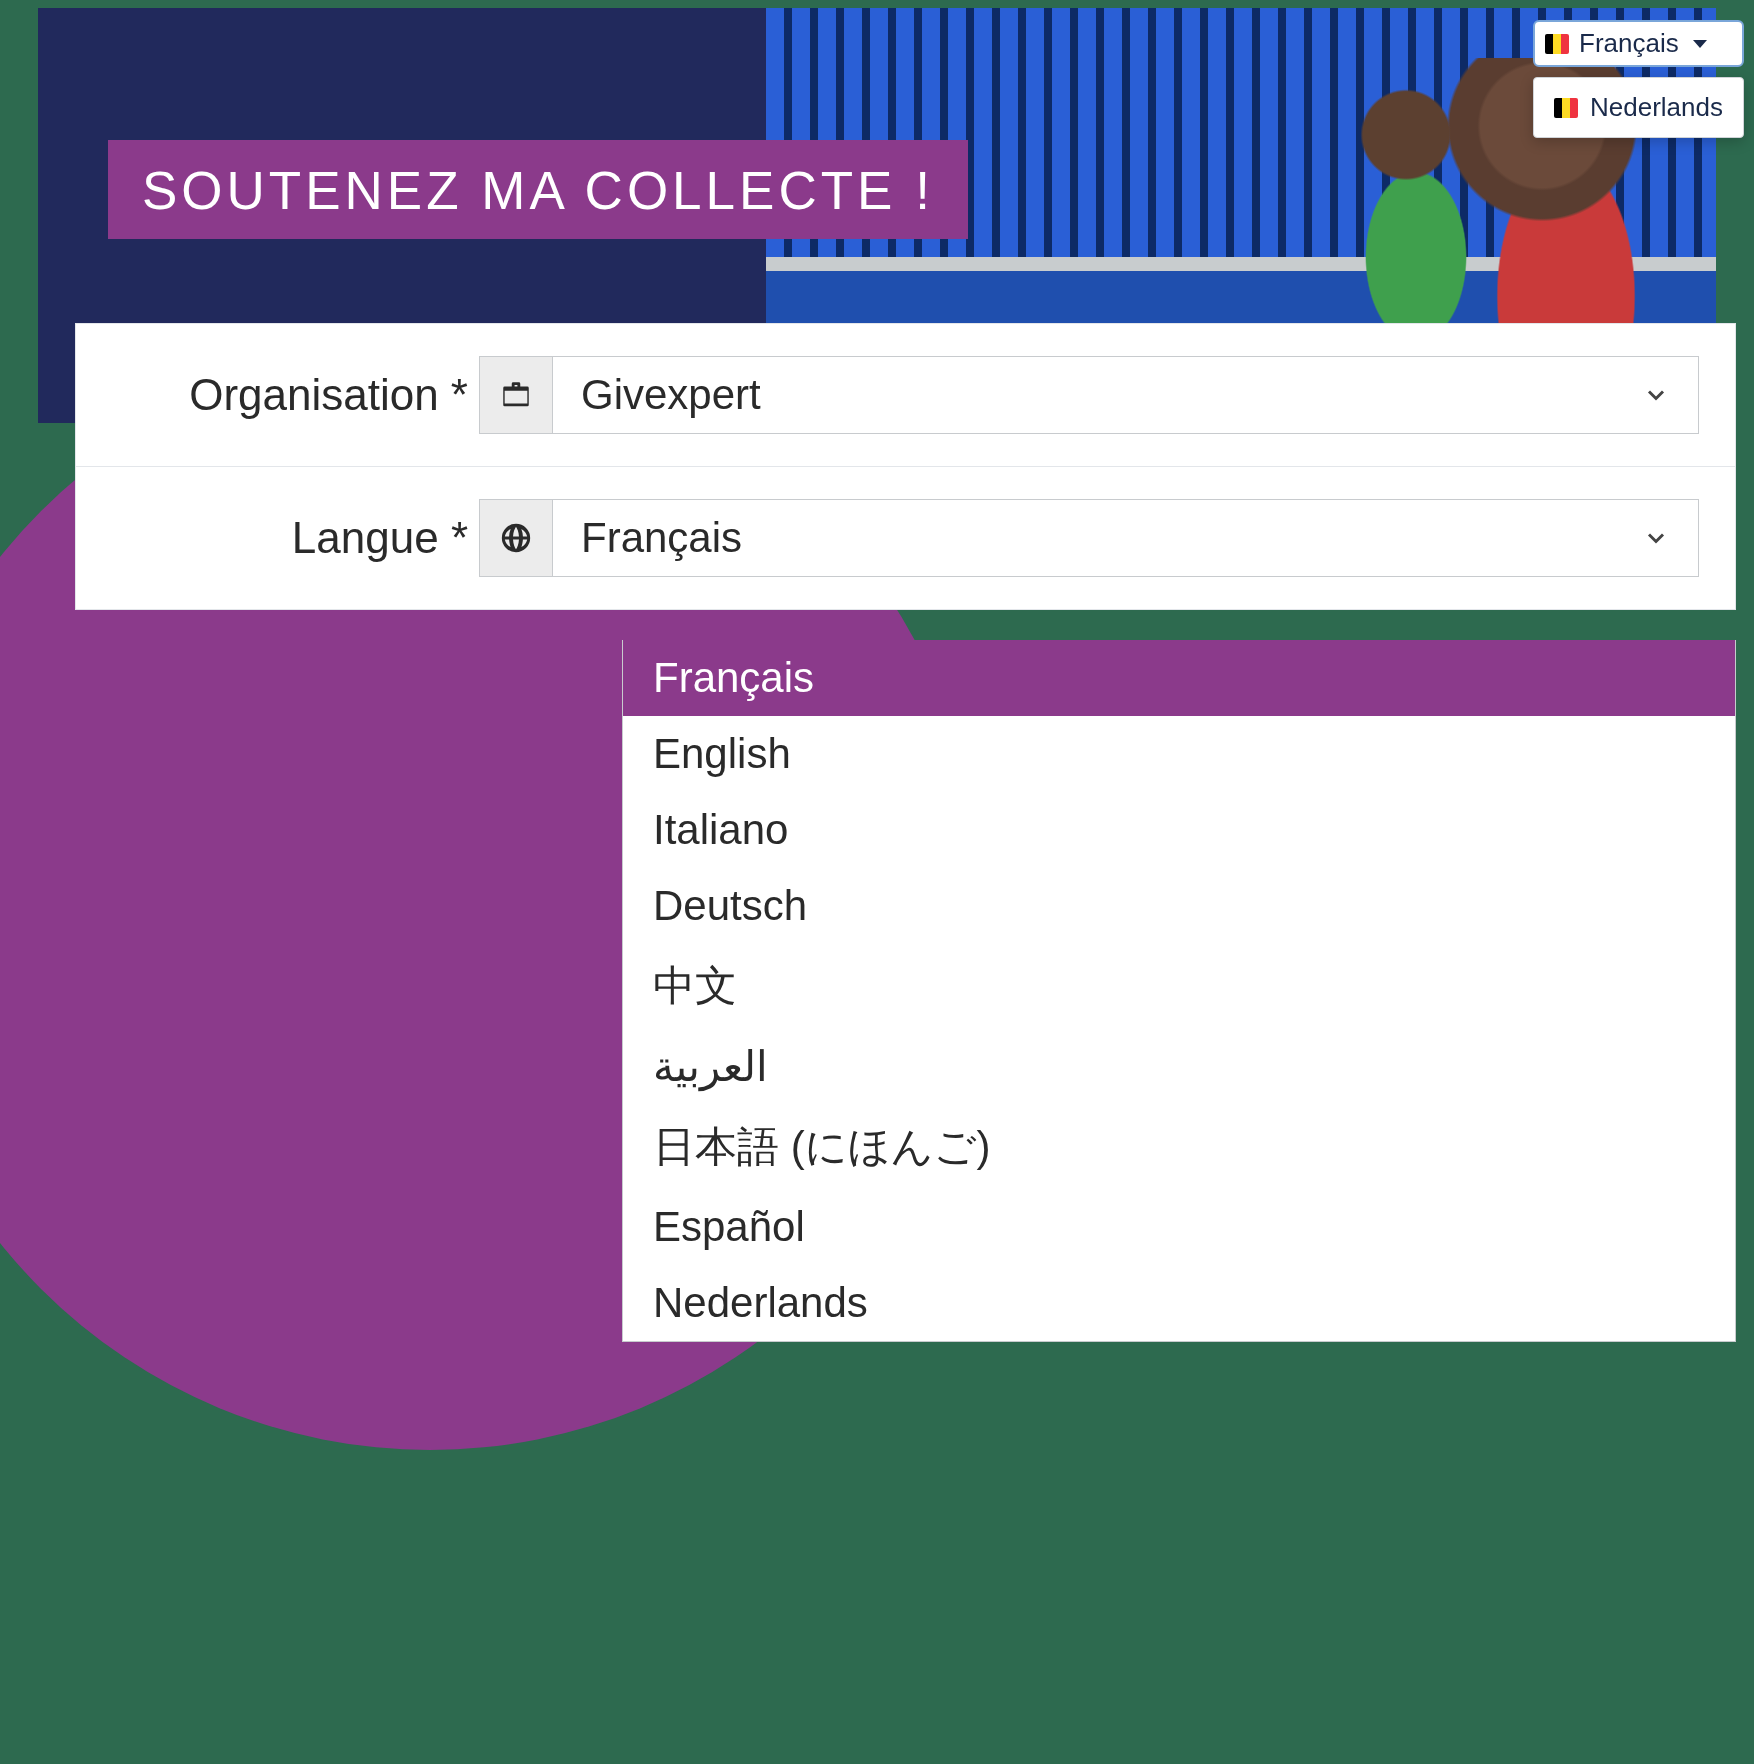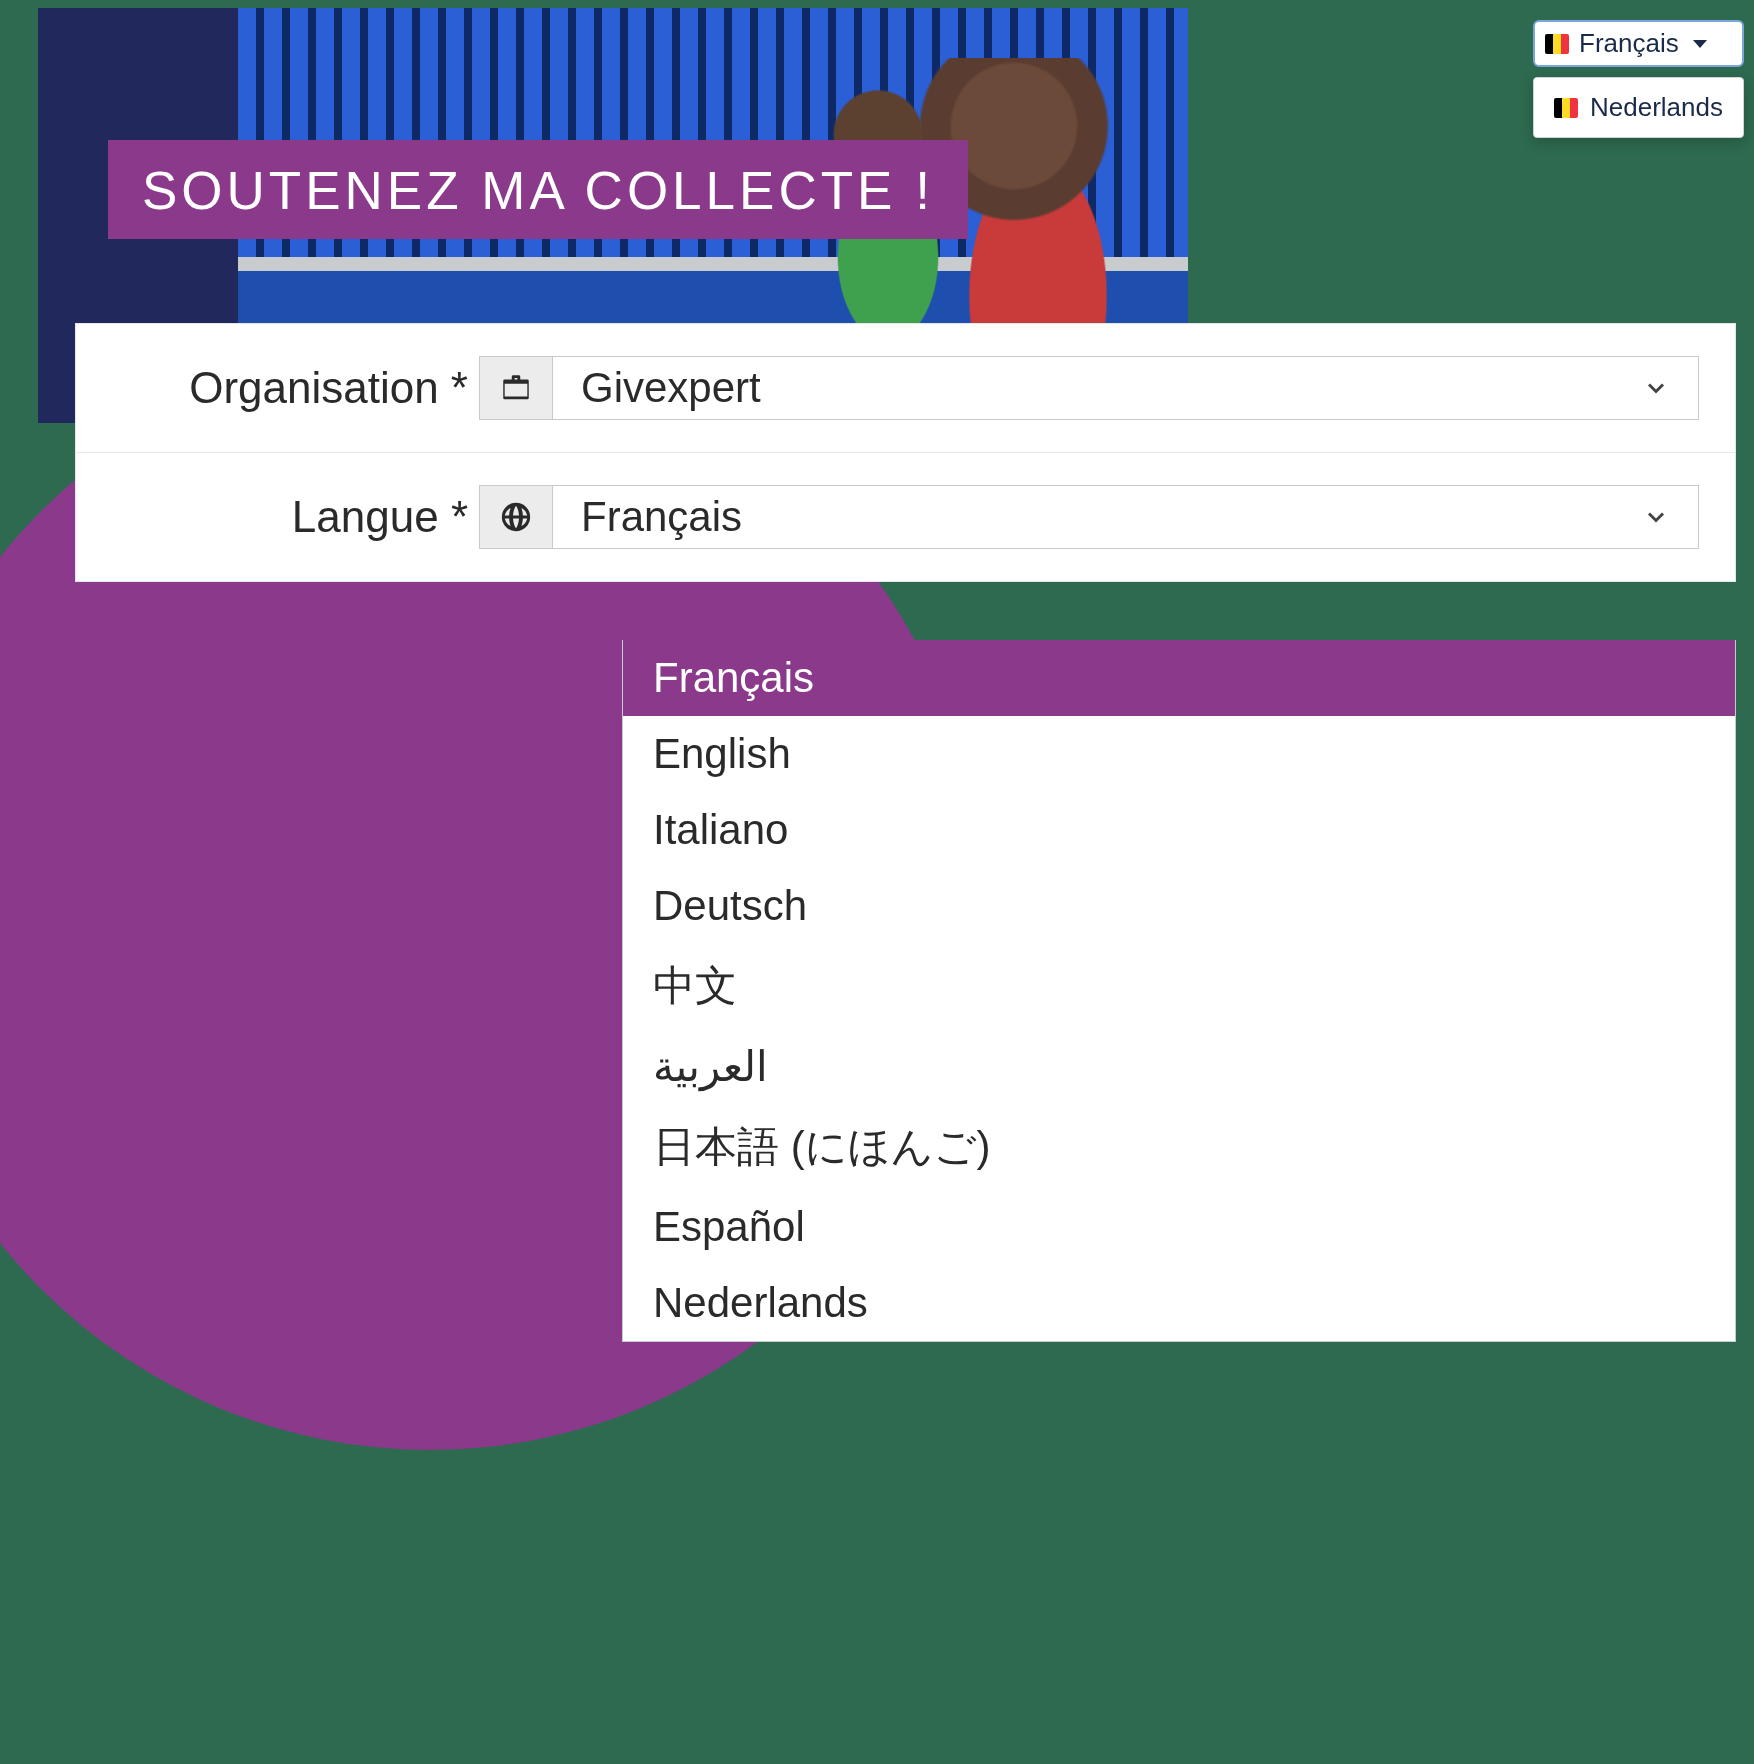--- a/index.html
+++ b/index.html
@@ -21,21 +21,21 @@
     background: #8b3a8b;
     top: 350px;
     left: -120px;
     z-index: 0;
   }
 
   .hero {
     position: absolute;
     top: 8px;
     left: 38px;
-    width: 1150px;
+    width: 1678px;
     height: 415px;
     background: #21295c;
     z-index: 1;
     overflow: hidden;
   }
   .hero-photo {
     position: absolute;
     right: 0;
     top: 0;
     width: 950px;
@@ -152,21 +152,21 @@
   .row-label {
     width: 360px;
     text-align: right;
     font-size: 44px;
     color: #2a2a2a;
   }
   .input-group {
     flex: 1;
     display: flex;
     align-items: stretch;
-    height: 64px;
+    height: 78px;
     position: relative;
   }
   .input-addon {
     width: 74px;
     background: #ececec;
     border: 1px solid #c8cbce;
     display: flex;
     align-items: center;
     justify-content: center;
   }

